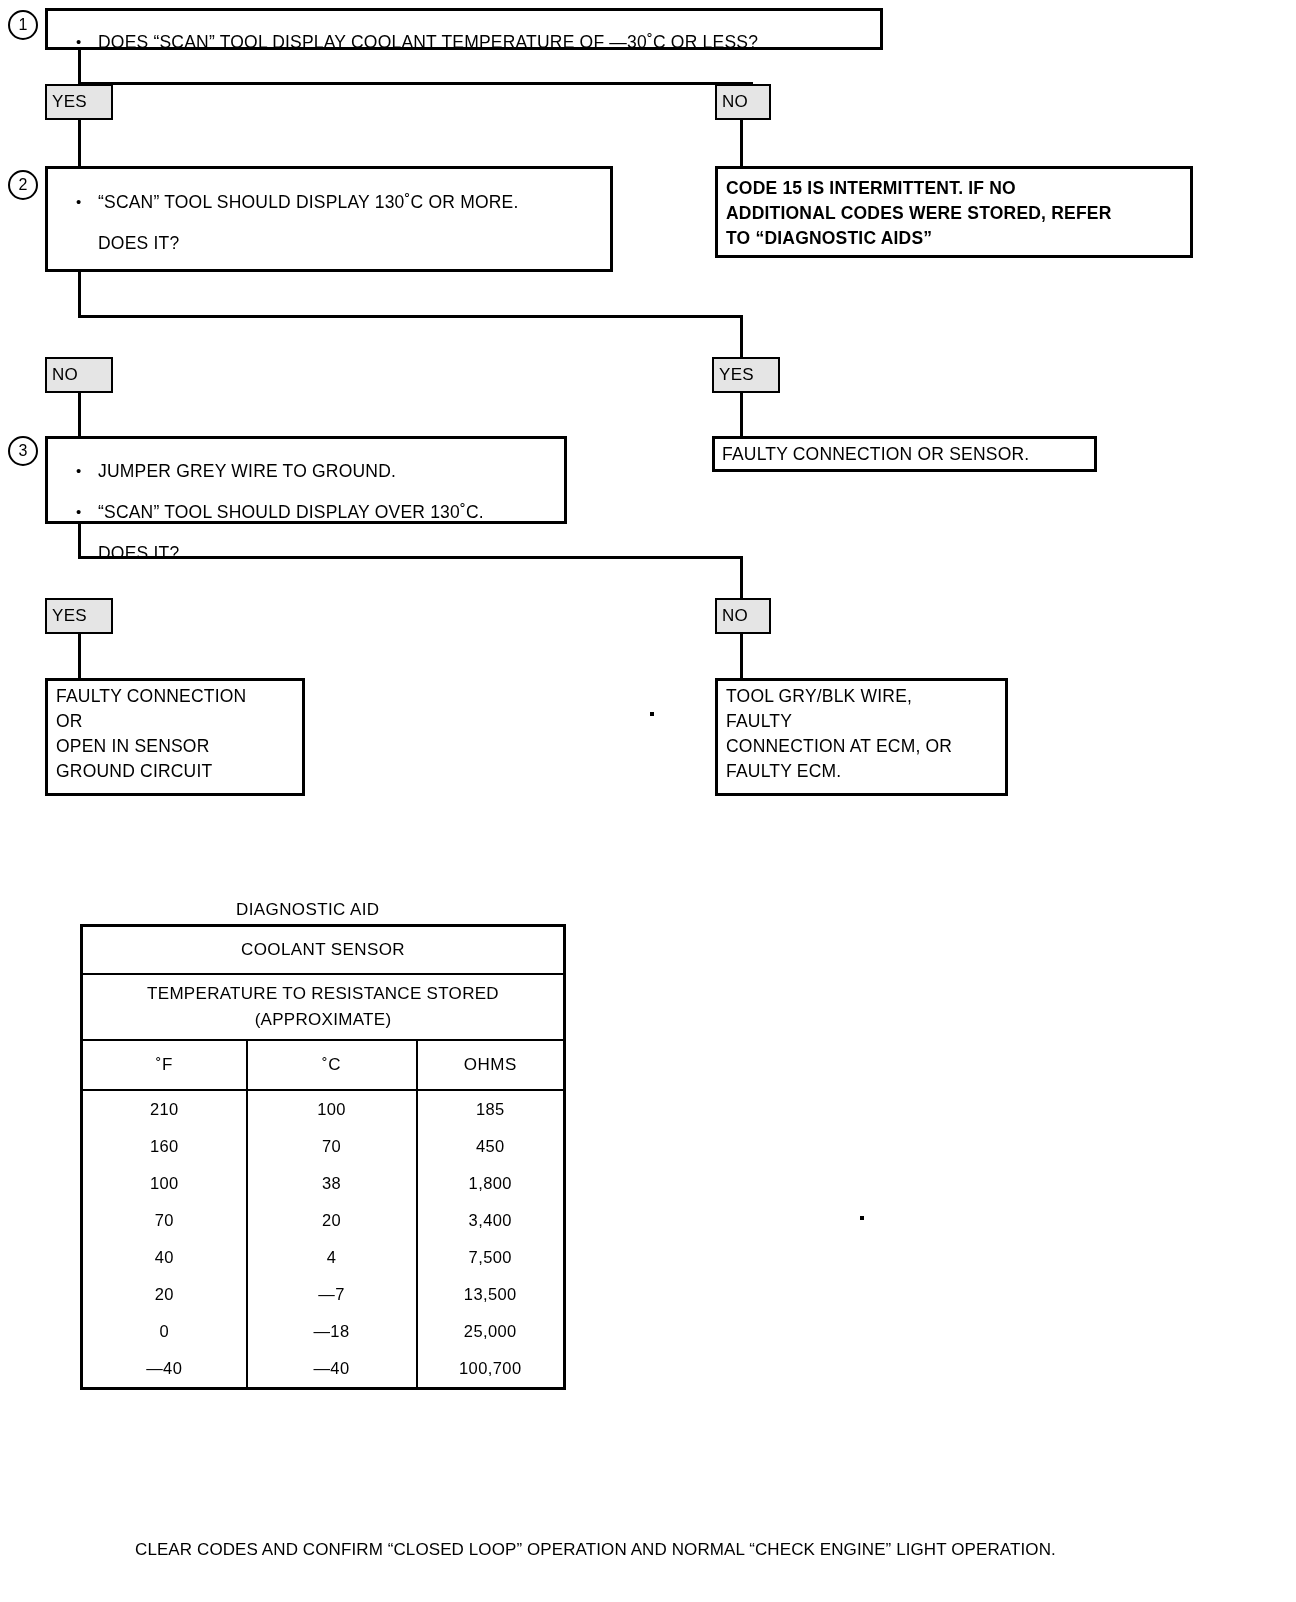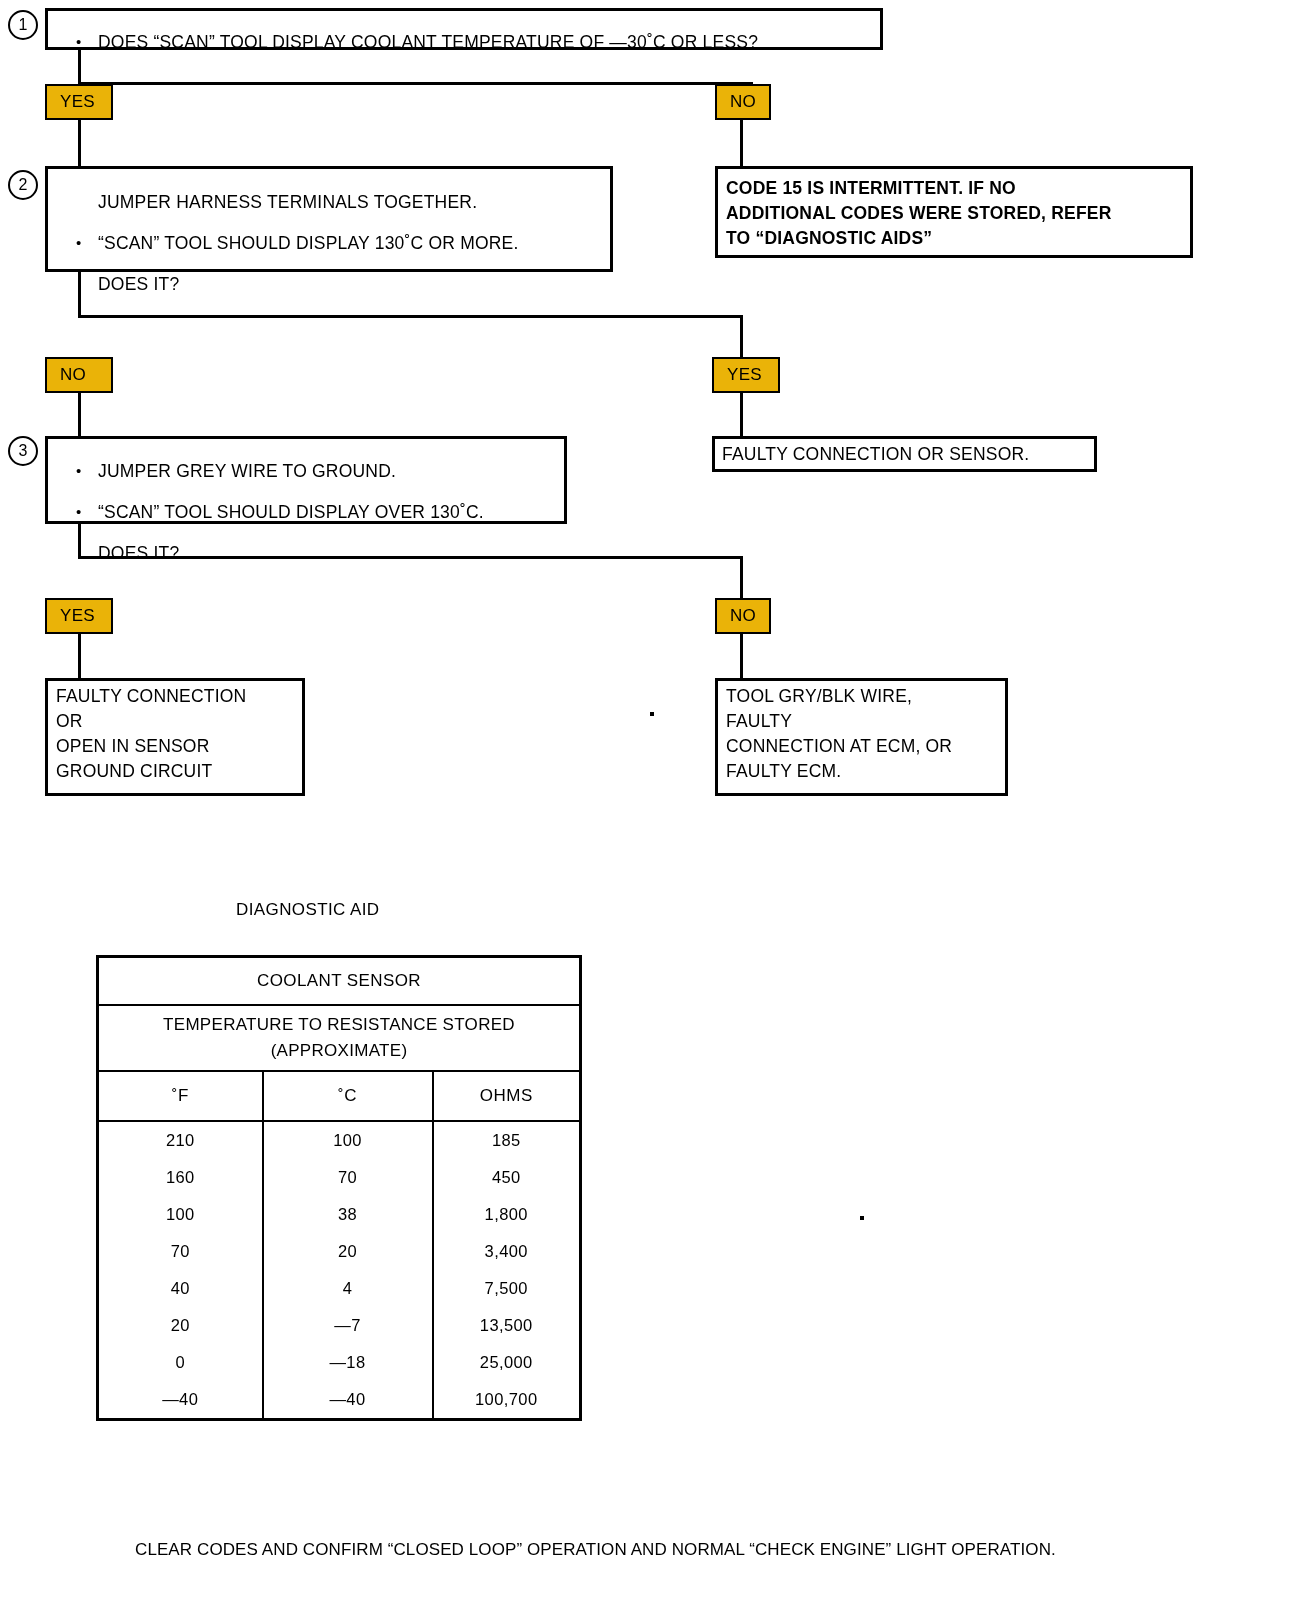--- a/index.html
+++ b/index.html
@@ -47,25 +47,25 @@
     display: flex;
     align-items: center;
     justify-content: center;
     font-size: 16px;
     font-weight: 400;
     line-height: 1;
   }
   .yn {
     position: absolute;
     border: 2px solid #000;
-    background: #eab308;
+    background: #e5e5e5;
     box-sizing: border-box;
     display: flex;
     align-items: center;
-    padding-left: 13px;
+    padding-left: 5px;
     font-size: 17px;
     letter-spacing: .3px;
     height: 36px;
   }
 
   
   .content {
     position: absolute;
     box-sizing: border-box;
     font-size: 17.5px;
@@ -173,21 +173,20 @@
   <div class="yn" style="left:715px; top:84px; width:56px;">NO</div>
 
   <div class="line-v" style="left:78px; top:120px; height:46px;"></div>
   <div class="line-v" style="left:740px; top:120px; height:46px;"></div>
 
   <div class="step-circle" style="left:8px; top:170px;">2</div>
 
   <div class="box thick" style="left:45px; top:166px; width:568px; height:106px;"></div>
   <div class="content" style="left:52px; top:174px; width:560px;">
     <ul class="bullet-list">
-      <li class="nobullet">JUMPER HARNESS TERMINALS TOGETHER.</li>
       <li>“SCAN” TOOL SHOULD DISPLAY 130˚C OR MORE.</li>
       <li class="nobullet">DOES IT?</li>
     </ul>
   </div>
 
   <div class="box thick" style="left:715px; top:166px; width:478px; height:92px;"></div>
   <div class="content plain-lines" style="left:726px; top:176px; width:470px;font-weight:bold;">
     <p>CODE 15 IS INTERMITTENT. IF NO</p>
     <p>ADDITIONAL CODES WERE STORED, REFER</p>
     <p>TO “DIAGNOSTIC AIDS”</p>
@@ -243,21 +242,21 @@
     <p>FAULTY</p>
     <p>CONNECTION AT ECM, OR</p>
     <p>FAULTY ECM.</p>
   </div>
 
   <div class="dot-artifact" style="left:650px; top:712px;"></div>
   <div class="dot-artifact" style="left:860px; top:1216px;"></div>
 
   <div id="aid-title" style="left:236px; top:900px;">DIAGNOSTIC AID</div>
 
-  <table id="aid-table" style="left:80px; top:955px; width:483px;margin-left:16px;">
+  <table id="aid-table" style="left:80px; top:924px; width:483px;">
     <colgroup>
       <col style="width:165px">
       <col style="width:170px">
       <col style="width:148px">
     </colgroup>
     <tbody>
       <tr>
         <td class="tbl-title-cell" colspan="3">COOLANT SENSOR</td>
       </tr>
       <tr>

